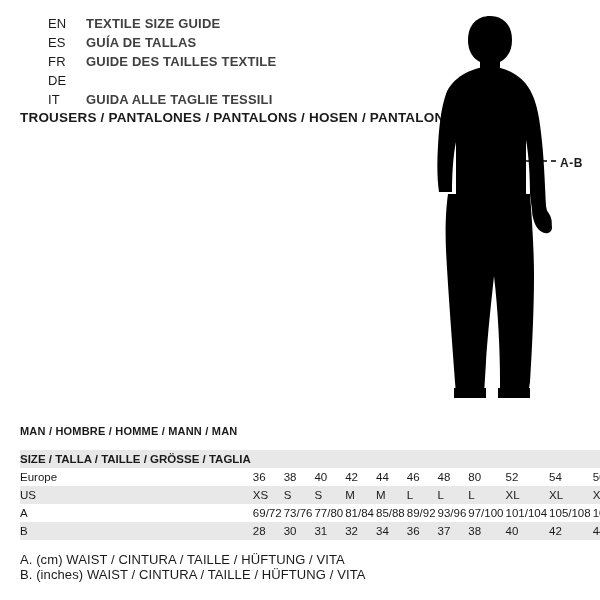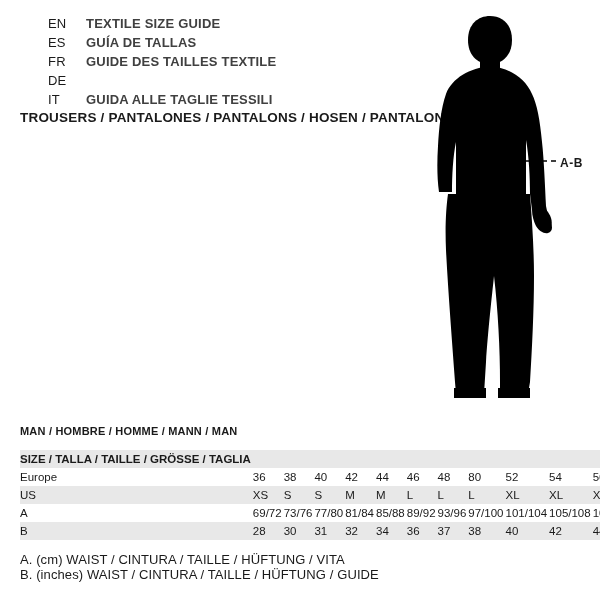--- a/index.html
+++ b/index.html
@@ -278,14 +278,14 @@
       <td class="v">38</td>
       <td class="v">40</td>
       <td class="v">42</td>
       <td class="v">44</td>
     </tr>
   </tbody>
 </table>
 
 <div class="footnotes">
   <div class="footnote">A. (cm) WAIST / CINTURA / TAILLE / HÜFTUNG / VITA</div>
-  <div class="footnote">B. (inches) WAIST / CINTURA / TAILLE / HÜFTUNG / GUIDE</div>
+  <div class="footnote">B. (inches) WAIST / CINTURA / TAILLE / HÜFTUNG / VITA</div>
 </div>
 
 </body></html>

